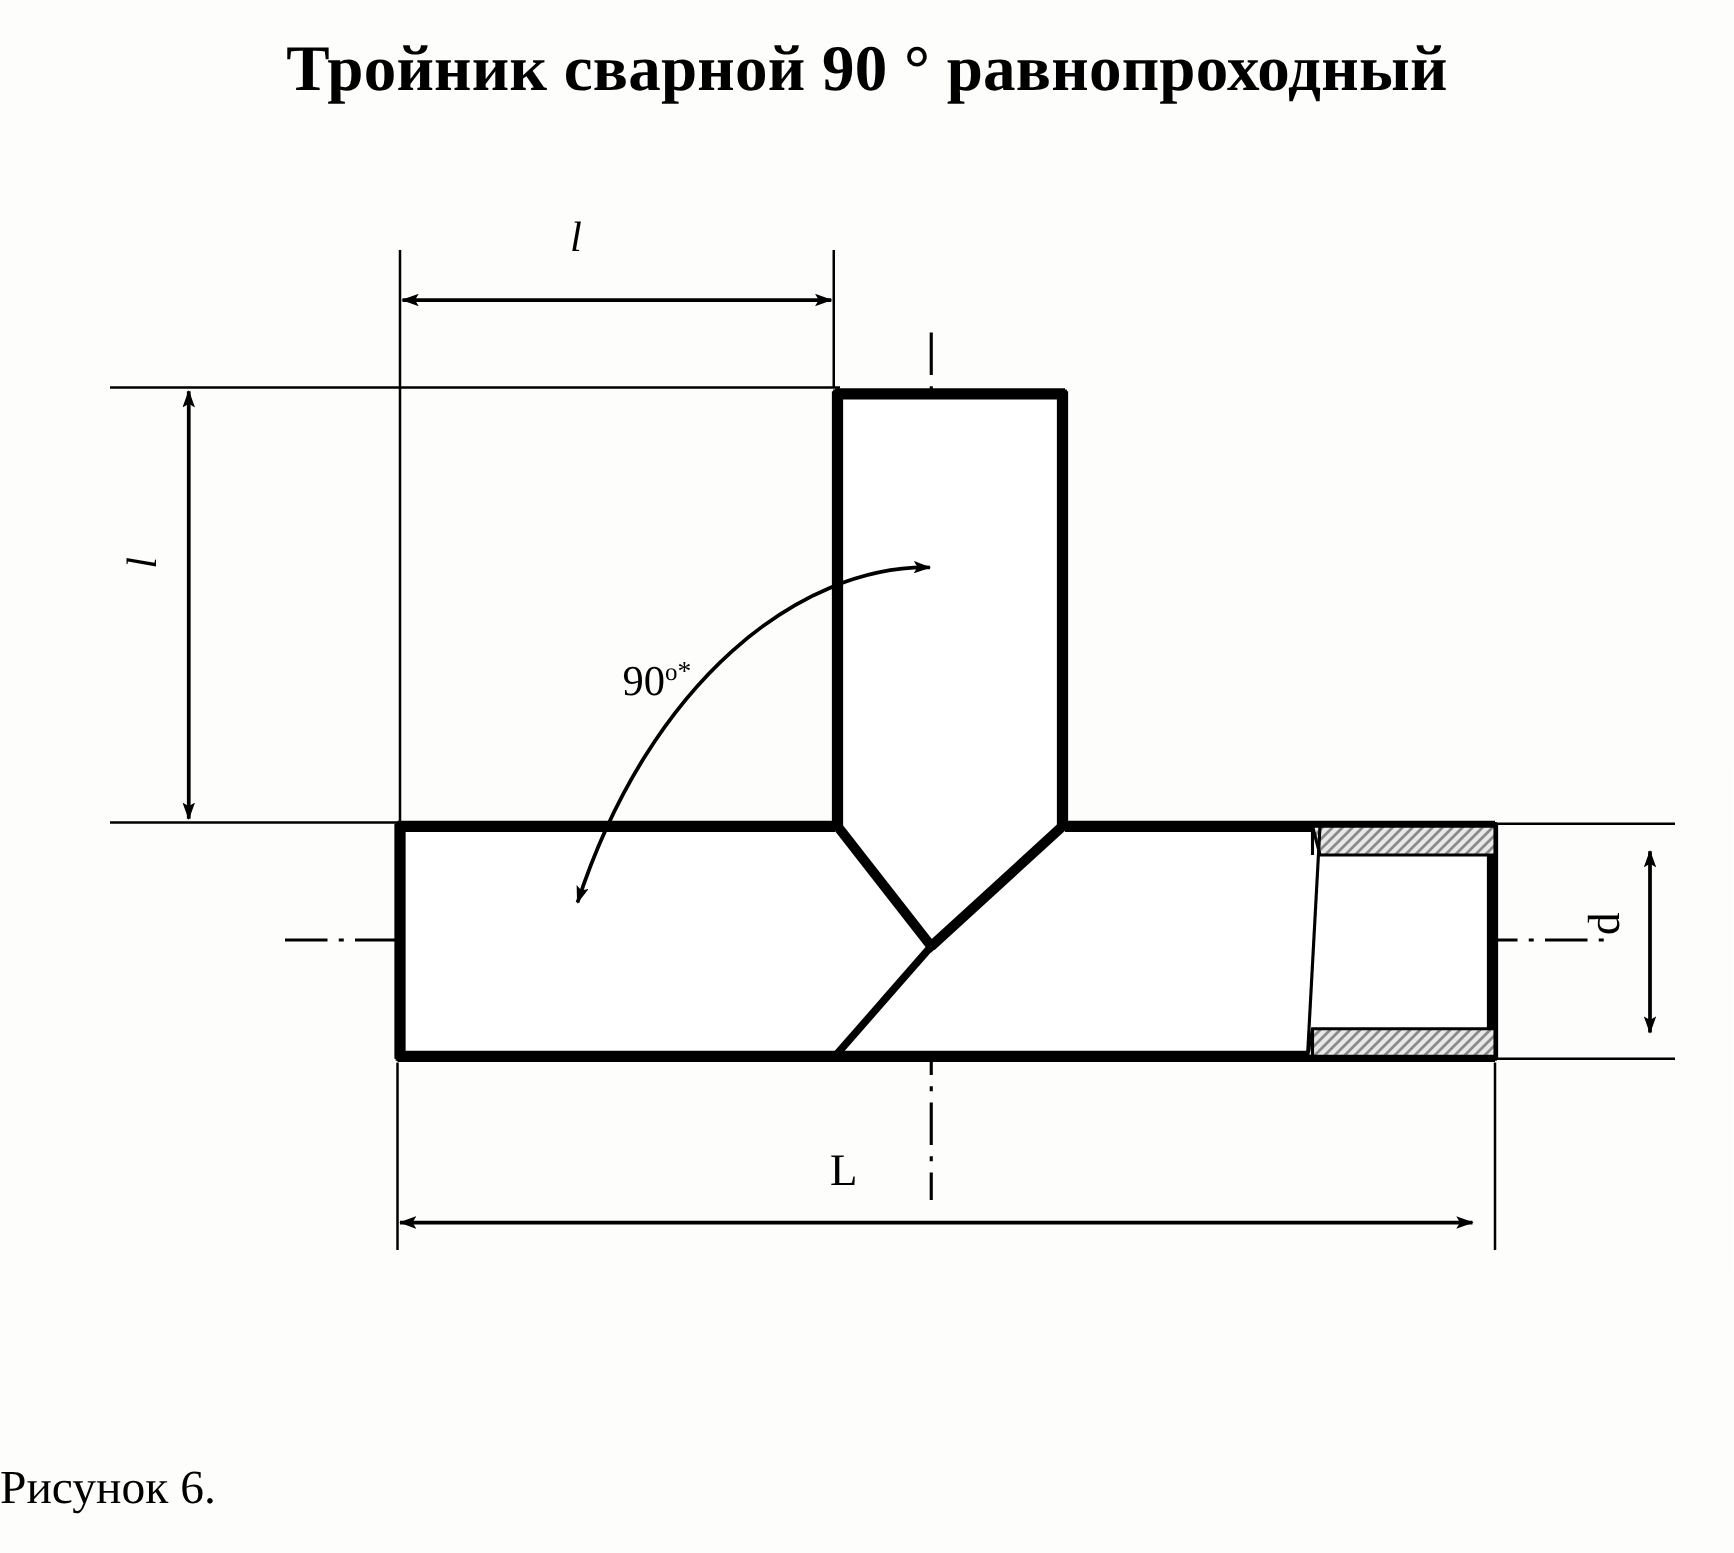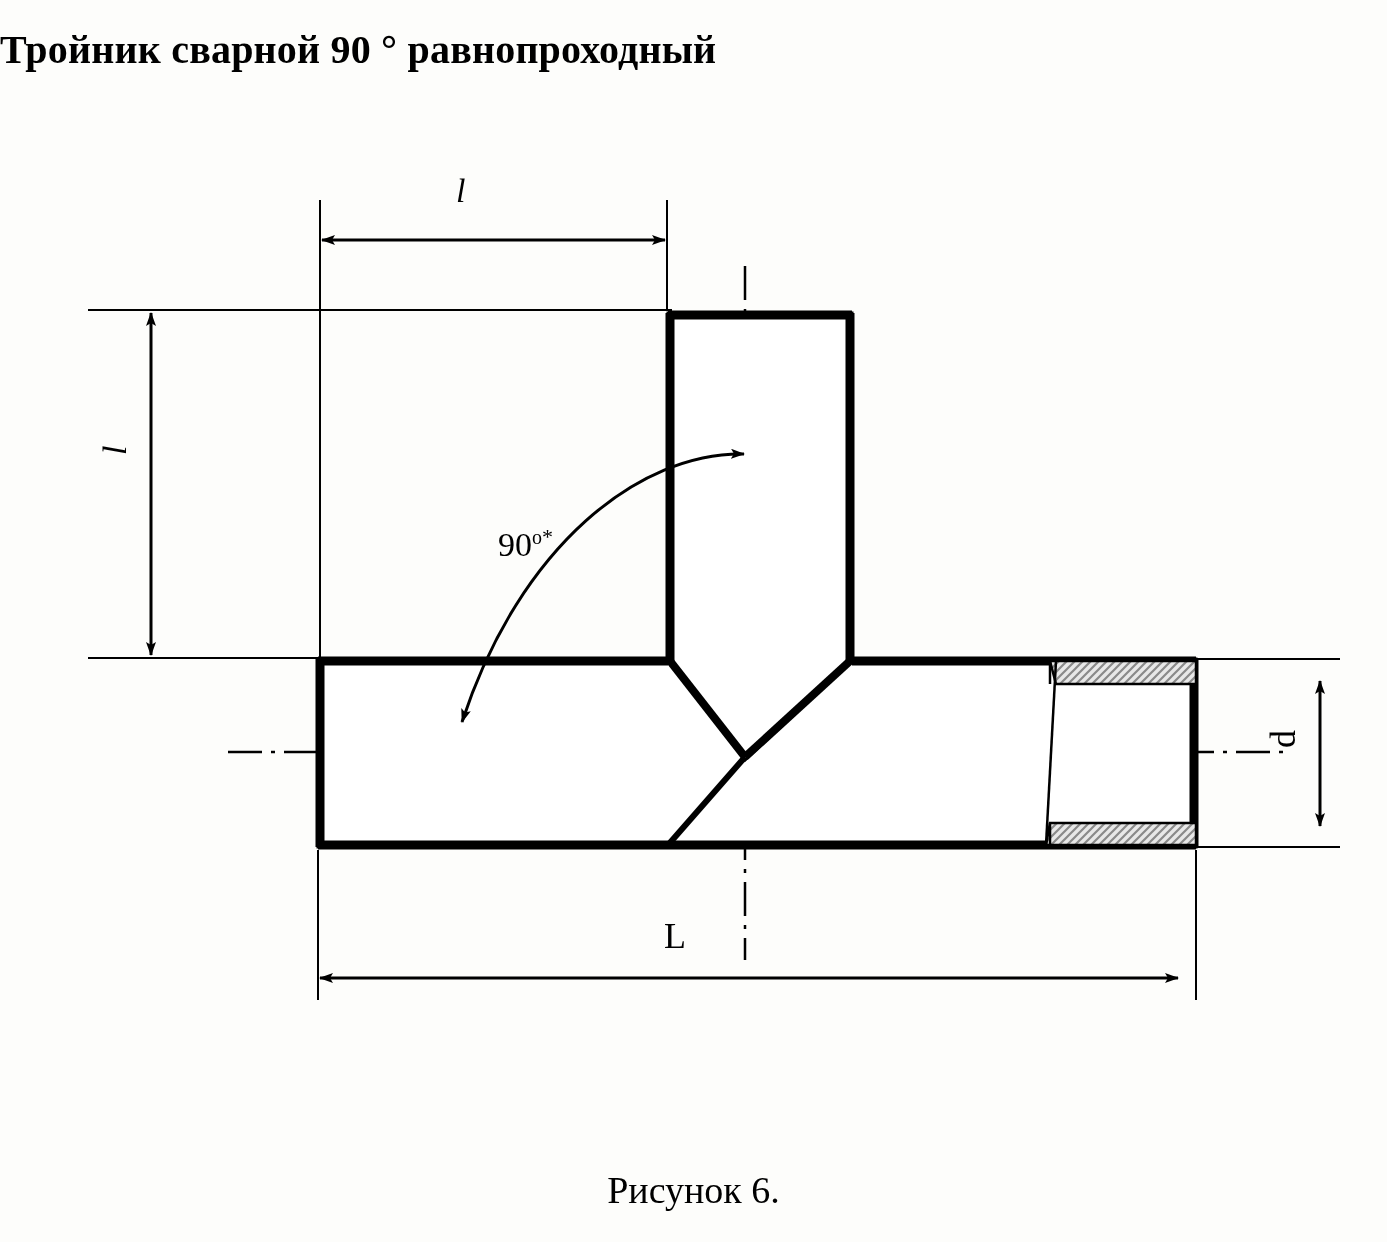--- a/index.html
+++ b/index.html
@@ -16,32 +16,32 @@
     width: 1387px;
     height: 1242px;
     background: #fdfdfb;
     overflow: hidden;
   }
   .title {
     position: absolute;
     top: 26px;
     left: 0;
     width: 1387px;
-    text-align: left;
-    font-size: 40px;
+    text-align: center;
+    font-size: 52px;
     font-weight: bold;
     letter-spacing: 0.2px;
     font-family: "Liberation Serif", serif;
   }
   .caption {
     position: absolute;
     top: 1168px;
     left: 0;
     width: 1387px;
-    text-align: center;
+    text-align: left;
     font-size: 38px;
     font-family: "Liberation Serif", serif;
   }
   #drawing {
     position: absolute;
     top: 0;
     left: 0;
     width: 1387px;
     height: 1242px;
   }

